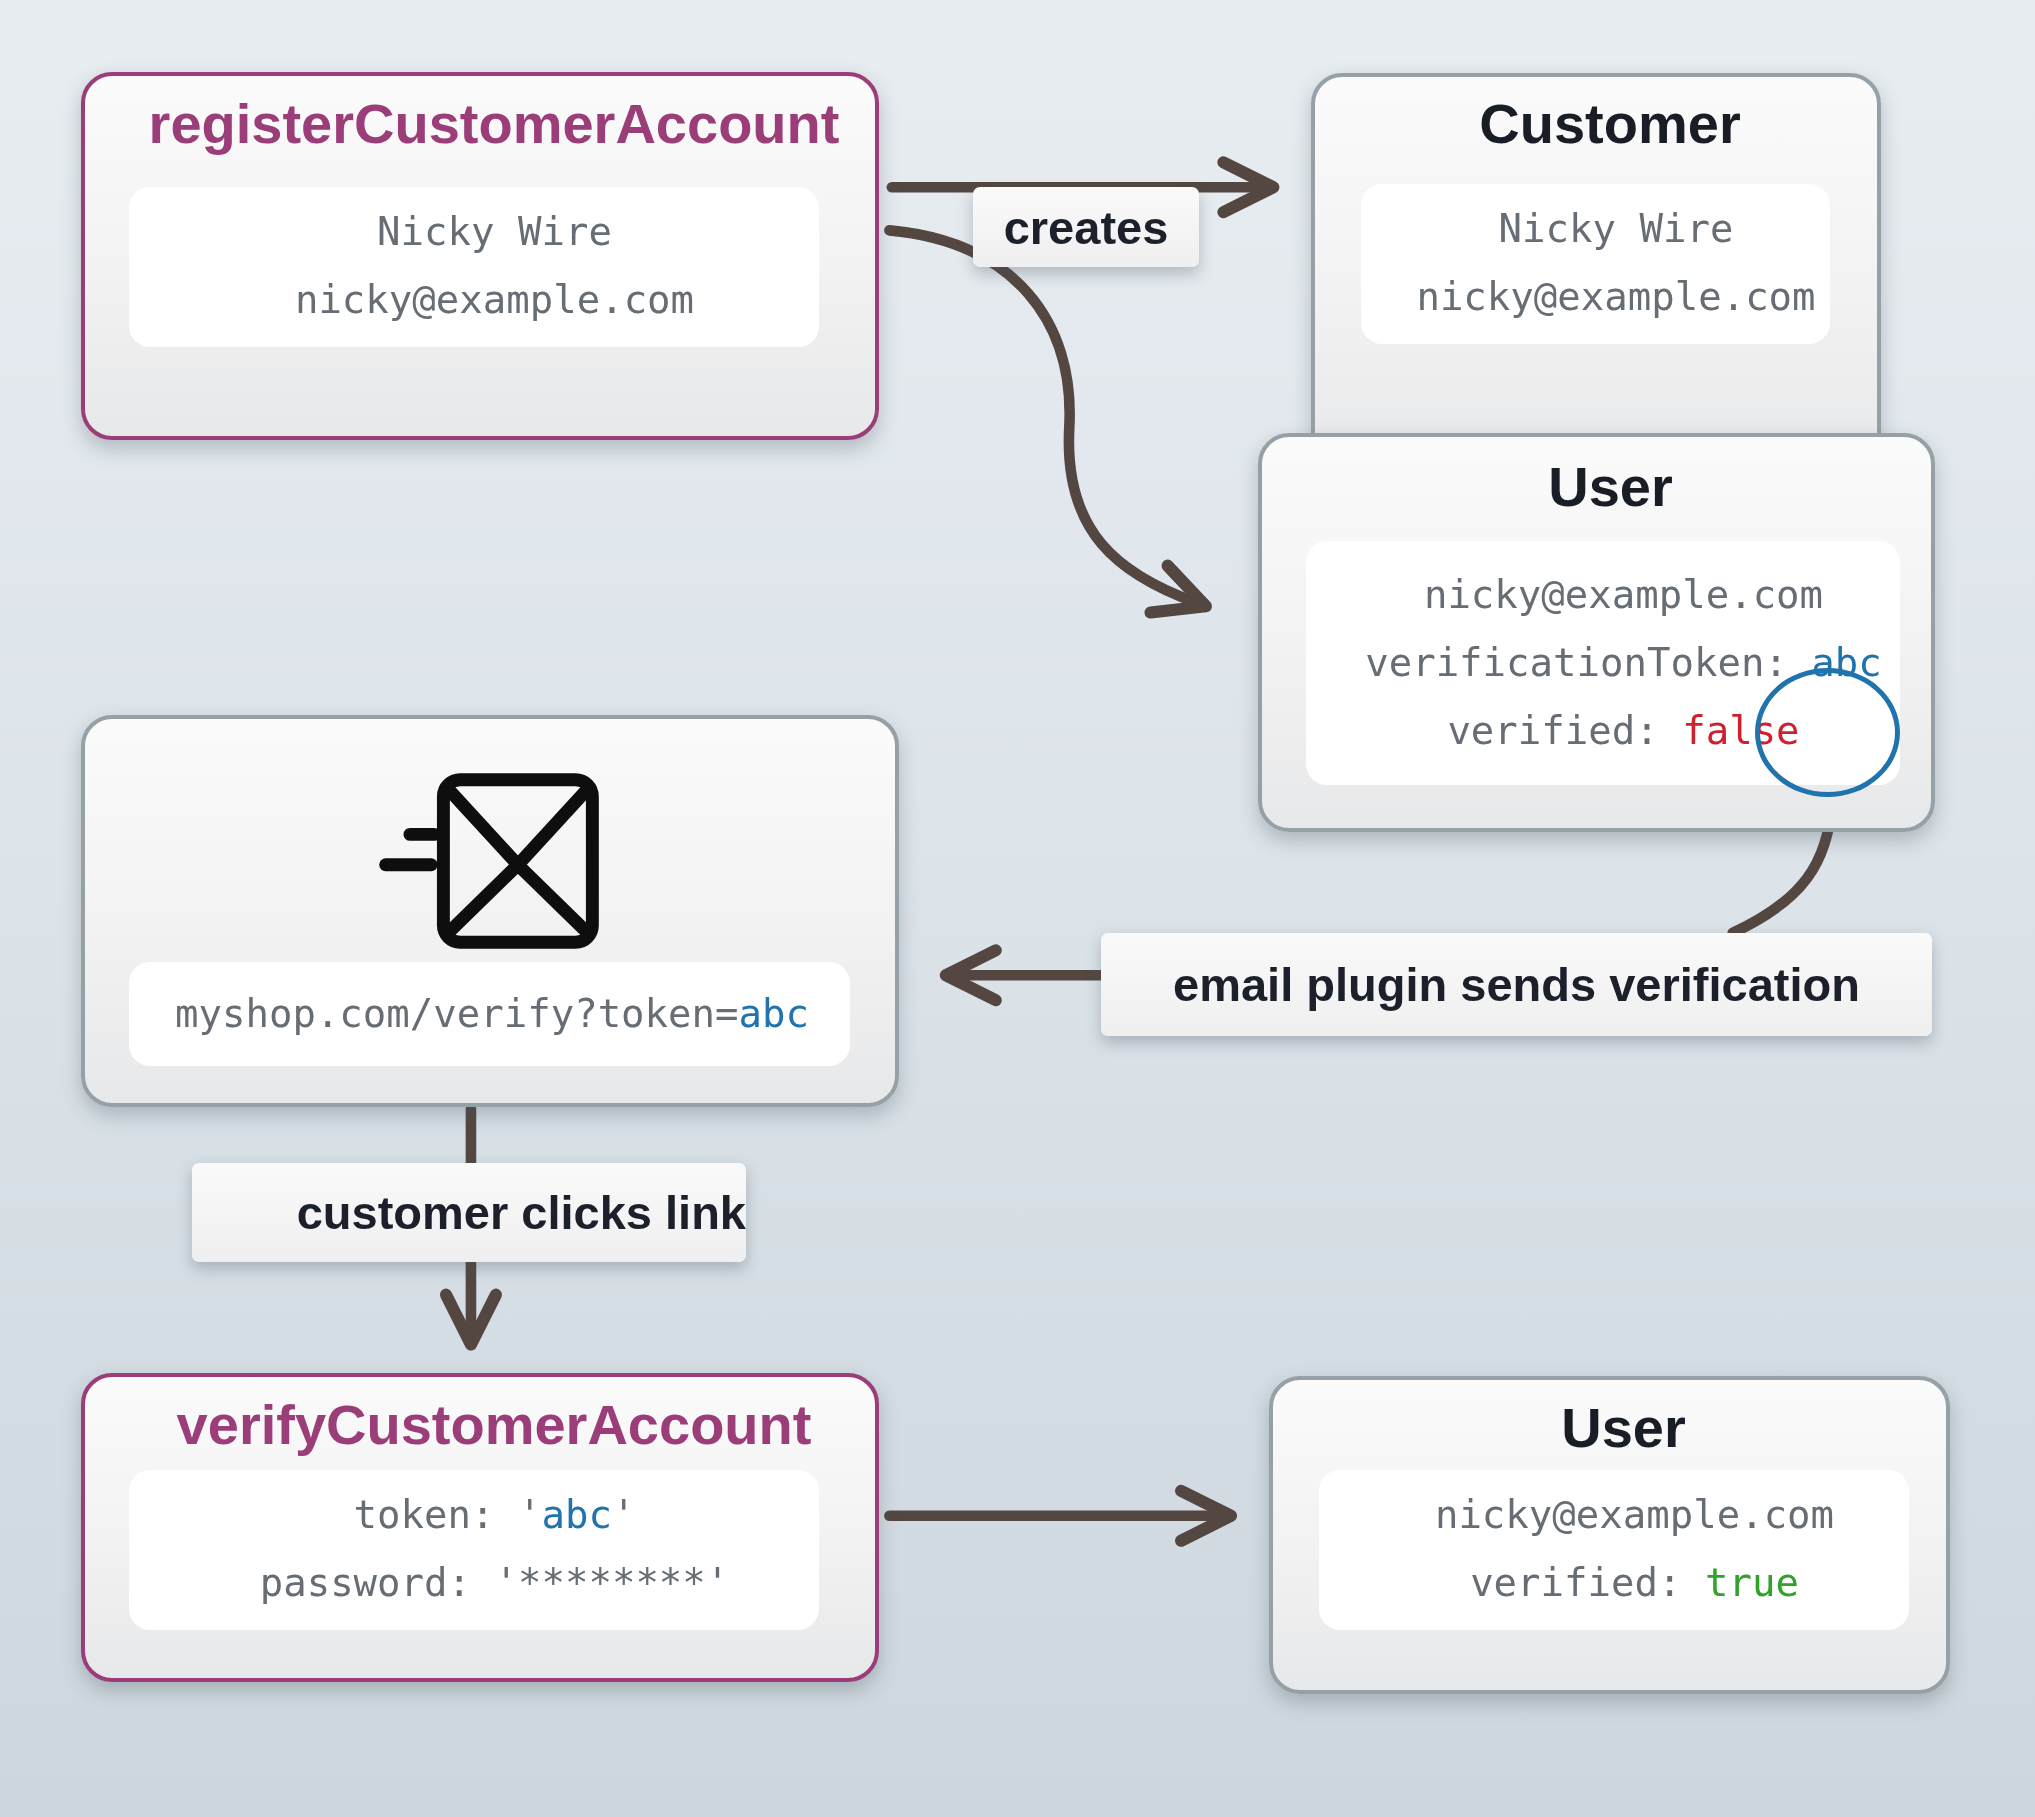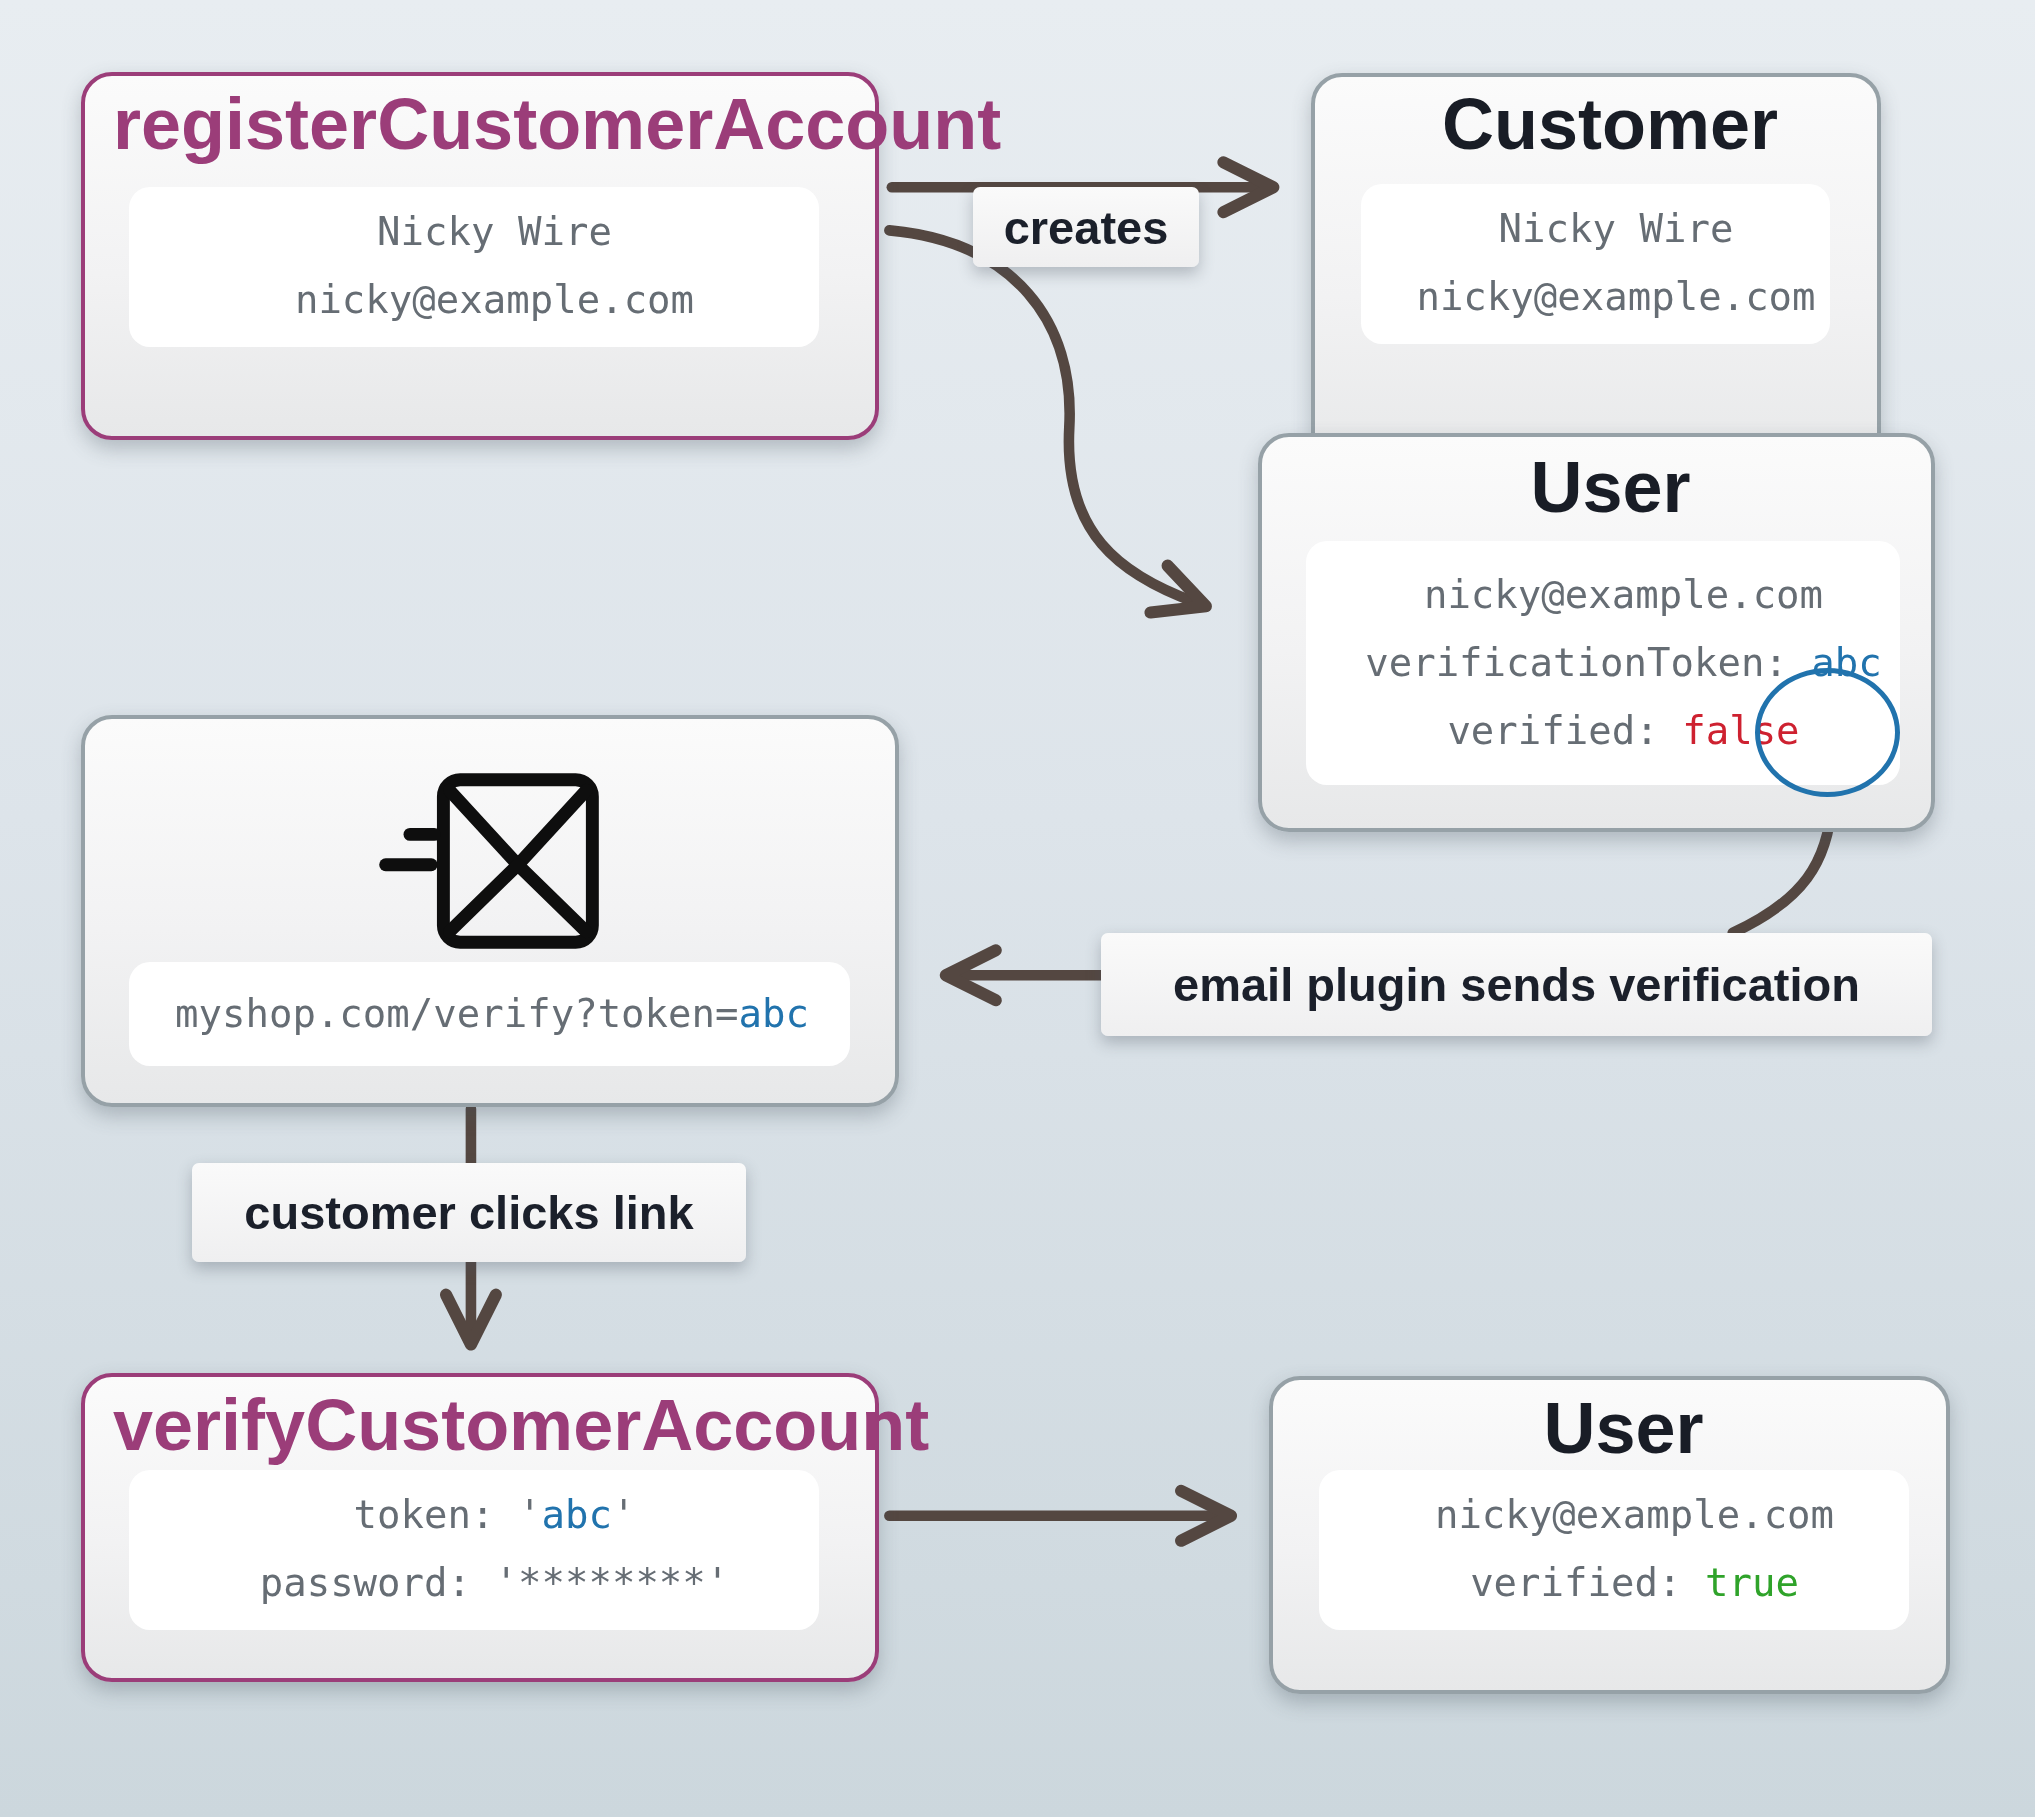--- a/index.html
+++ b/index.html
@@ -23,21 +23,21 @@
   .ah-path{fill:none;stroke:var(--arrow-color);stroke-width:4.4;stroke-linecap:round;stroke-linejoin:round;}
 
   .node{
     position:absolute;z-index:2;box-sizing:border-box;border-radius:31px;
     background:linear-gradient(180deg,#fbfbfb 0%,#f2f2f3 55%,#e7e8e9 100%);
     box-shadow:0 8.1px 19.5px rgba(70,82,92,.30);
   }
   .node.gray{border:4.9px solid var(--node-border-gray);}
   .node.purple{border:4.9px solid var(--accent-purple);}
   .node-title{
-    text-align:center;font-weight:700;font-size:72px;line-height:54px;
+    text-align:center;font-weight:700;font-size:56px;line-height:54px;
     color:var(--title-dark);letter-spacing:0;margin-left:28px;
   }
   .node.purple .node-title{color:var(--accent-purple);}
   .inner{
     position:absolute;background:#ffffff;border-radius:21px;
     padding:11.4px 0 11.4px 41px;box-sizing:border-box;
   }
   .code-line{
     white-space:pre;font-family:"DejaVu Sans Mono",monospace;
     font-size:39px;line-height:68px;color:var(--code-gray);text-align:center;
@@ -136,18 +136,18 @@
       <div class="code-line"><span>verified: </span><span class="val-green">true</span></div>
     </div>
   </div>
 
   <div class="pill" style="left:973px;top:187px;width:226px;height:80px;">
     <span>creates</span>
   </div>
   <div class="pill" style="left:1101px;top:933px;width:831px;height:103px;">
     <span>email plugin sends verification</span>
   </div>
-  <div class="pill" style="left:192px;top:1163px;width:554px;height:99px;">
+  <div class="pill" style="left:192px;top:1163px;width:554px;height:99px;justify-content:flex-end;">
     <span>customer clicks link</span>
   </div>
 
 </div>
 
 
 </body></html>

